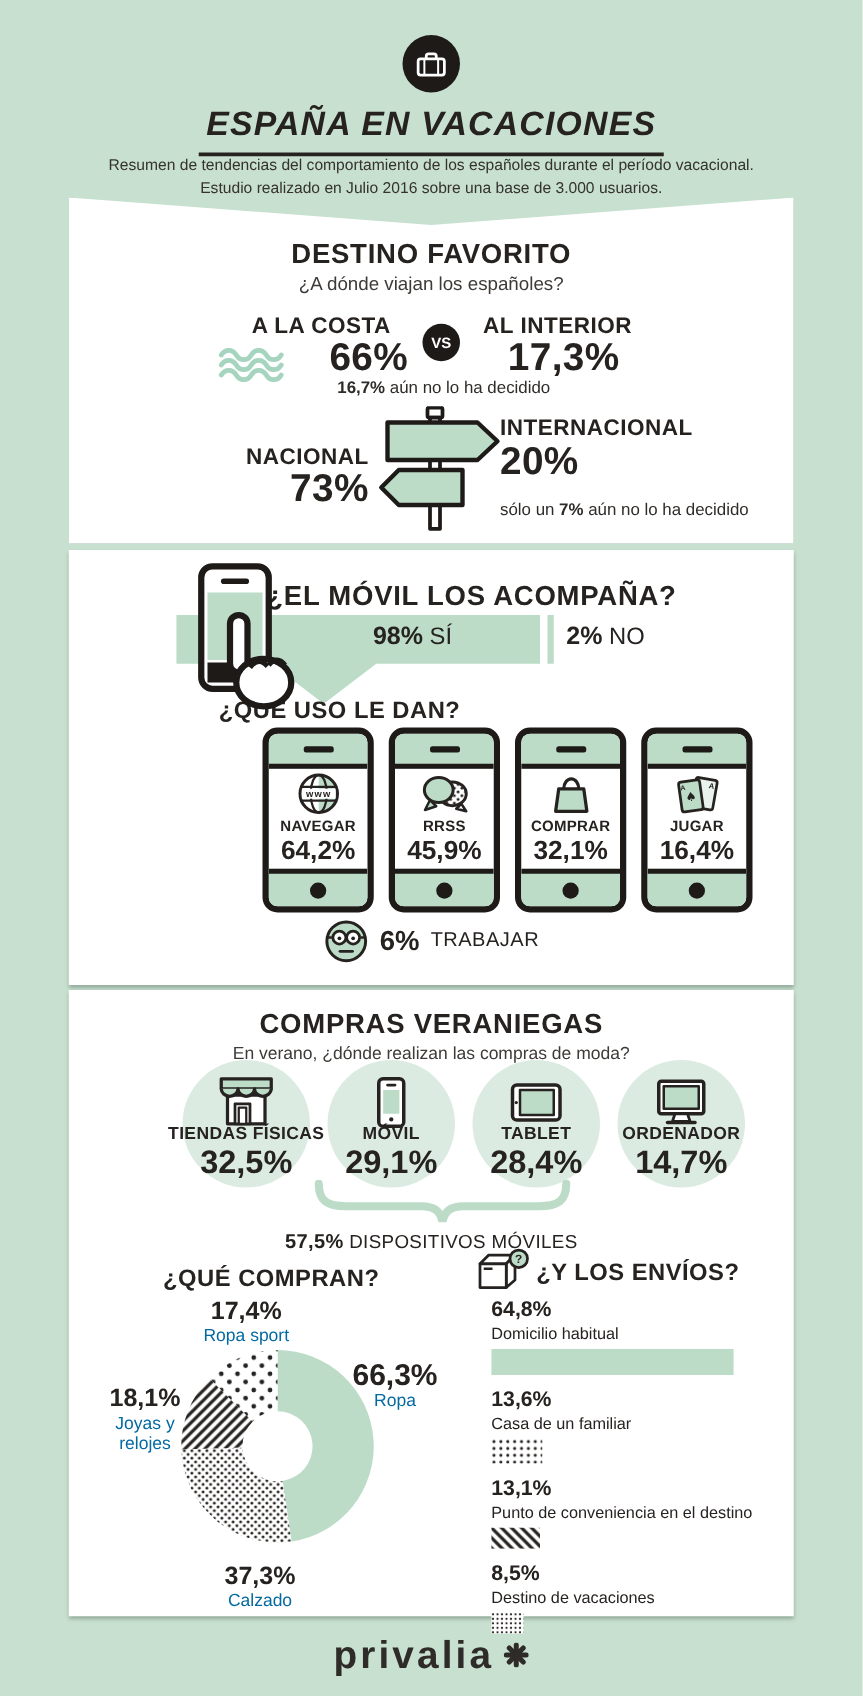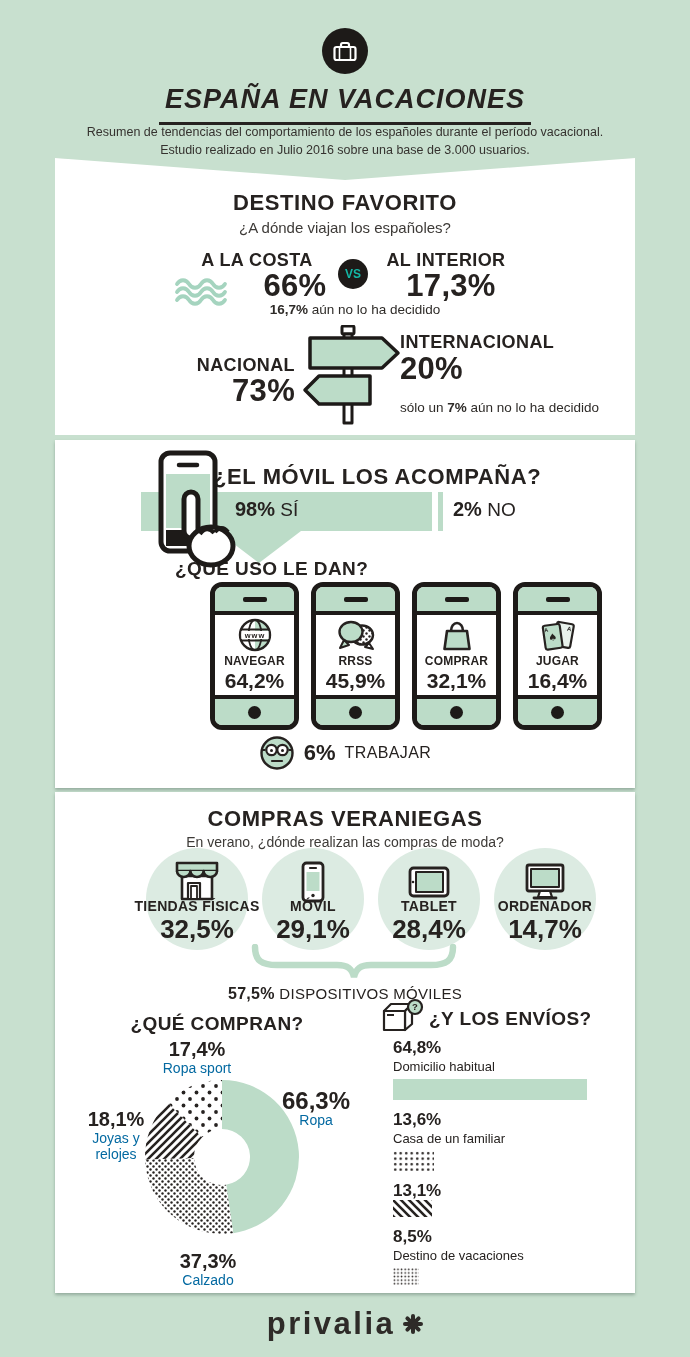--- a/index.html
+++ b/index.html
@@ -12,21 +12,21 @@
   #panel-movil{top:440px;height:348px;}
   #panel-compras{top:792px;height:501px;}
   .abs{position:absolute;}
   .center{text-align:center;}
   .sec-title{font-weight:800;font-size:22px;letter-spacing:.6px;}
   .sec-sub{font-size:14px;color:#3d3a37;}
   .stat-label{font-weight:700;font-size:18px;letter-spacing:.4px;white-space:nowrap;}
   .stat-big{font-weight:800;font-size:31px;letter-spacing:.3px;white-space:nowrap;}
   .note{font-size:13.5px;color:#2e2b28;white-space:nowrap;}
   .note b{font-weight:800;}
-  .vs-badge{width:30px;height:30px;border-radius:50%;background:#1d1a18;color:#14b8a6;
+  .vs-badge{width:30px;height:30px;border-radius:50%;background:#1d1a18;color:#ffffff;
      display:flex;align-items:center;justify-content:center;font-size:12px;font-weight:800;}
   
   .hdr-circle{width:46px;height:46px;border-radius:50%;background:#1d1a18;
      display:flex;align-items:center;justify-content:center;}
   .hdr-title{font-size:27px;font-weight:800;letter-spacing:1px;display:inline-block;
      border-bottom:3px solid #262220;padding:0 6px 7px;font-style:italic;}
   .hdr-sub{font-size:12.5px;line-height:18px;color:#35322f;}
   
   .ribbon-val{font-size:19px;white-space:nowrap;}
   .ribbon-val b{font-size:20px;font-weight:800;}
@@ -174,21 +174,21 @@
         <rect x="8" y="24" width="44" height="54" fill="#bcdcc8" stroke="none"></rect>
         <path d="M21,15 h18" stroke-width="4.5" stroke-linecap="round"></path>
         <rect x="8" y="80" width="44" height="16" fill="#1d1a18" stroke="none"></rect>
         <rect x="26" y="42" width="14" height="46" rx="7" fill="#fff" stroke-width="5"></rect>
         <ellipse cx="53" cy="96" rx="22" ry="19" fill="#fff" stroke-width="5"></ellipse>
         <path d="M42,84 q7,-9 14,-1 M57,82 q7,-8 13,0" fill="none" stroke-width="4"></path>
       </g>
     </svg>
     <div class="abs sec-title" style="top:24px;left:158px;">¿EL MÓVIL LOS ACOMPAÑA?</div>
 
-    <div class="abs ribbon-val" style="top:58px;left:180px;width:190px;text-align:left;z-index:3;">
+    <div class="abs ribbon-val" style="top:58px;left:180px;width:190px;text-align:center;z-index:3;">
       <b>98%</b><span> SÍ</span>
     </div>
     <div class="abs ribbon-val" style="top:58px;left:398px;">
       <b>2%</b><span> NO</span>
     </div>
 
     <div class="abs" style="top:118px;left:120px;font-size:19px;font-weight:800;letter-spacing:.4px;">¿QUÉ USO LE DAN?</div>
 
     <div class="abs phones-row" style="top:142px;left:107px;margin-left:48px;">
 
@@ -410,20 +410,21 @@
       </div>
       <div class="envio-item">
         <div class="envio-value">13,6%</div>
         <div class="envio-label">Casa de un familiar</div>
         <svg class="envio-bar" height="20" width="41">
             <rect x="0" y="0" height="20" width="41" fill="url(#pat-dots-grid)"></rect>
           </svg>
       </div>
       <div class="envio-item">
         <div class="envio-value">13,1%</div>
+        <div class="envio-label">Punto de conveniencia en el destino</div>
         <svg class="envio-bar" height="17" width="39">
             <rect x="0" y="0" height="17" width="39" fill="url(#pat-diag-down)"></rect>
           </svg>
       </div>
       <div class="envio-item">
         <div class="envio-value">8,5%</div>
         <div class="envio-label">Destino de vacaciones</div>
         <svg class="envio-bar" height="17" width="26">
             <rect x="0" y="0" height="17" width="26" fill="url(#pat-dots-fine)"></rect>
           </svg>

